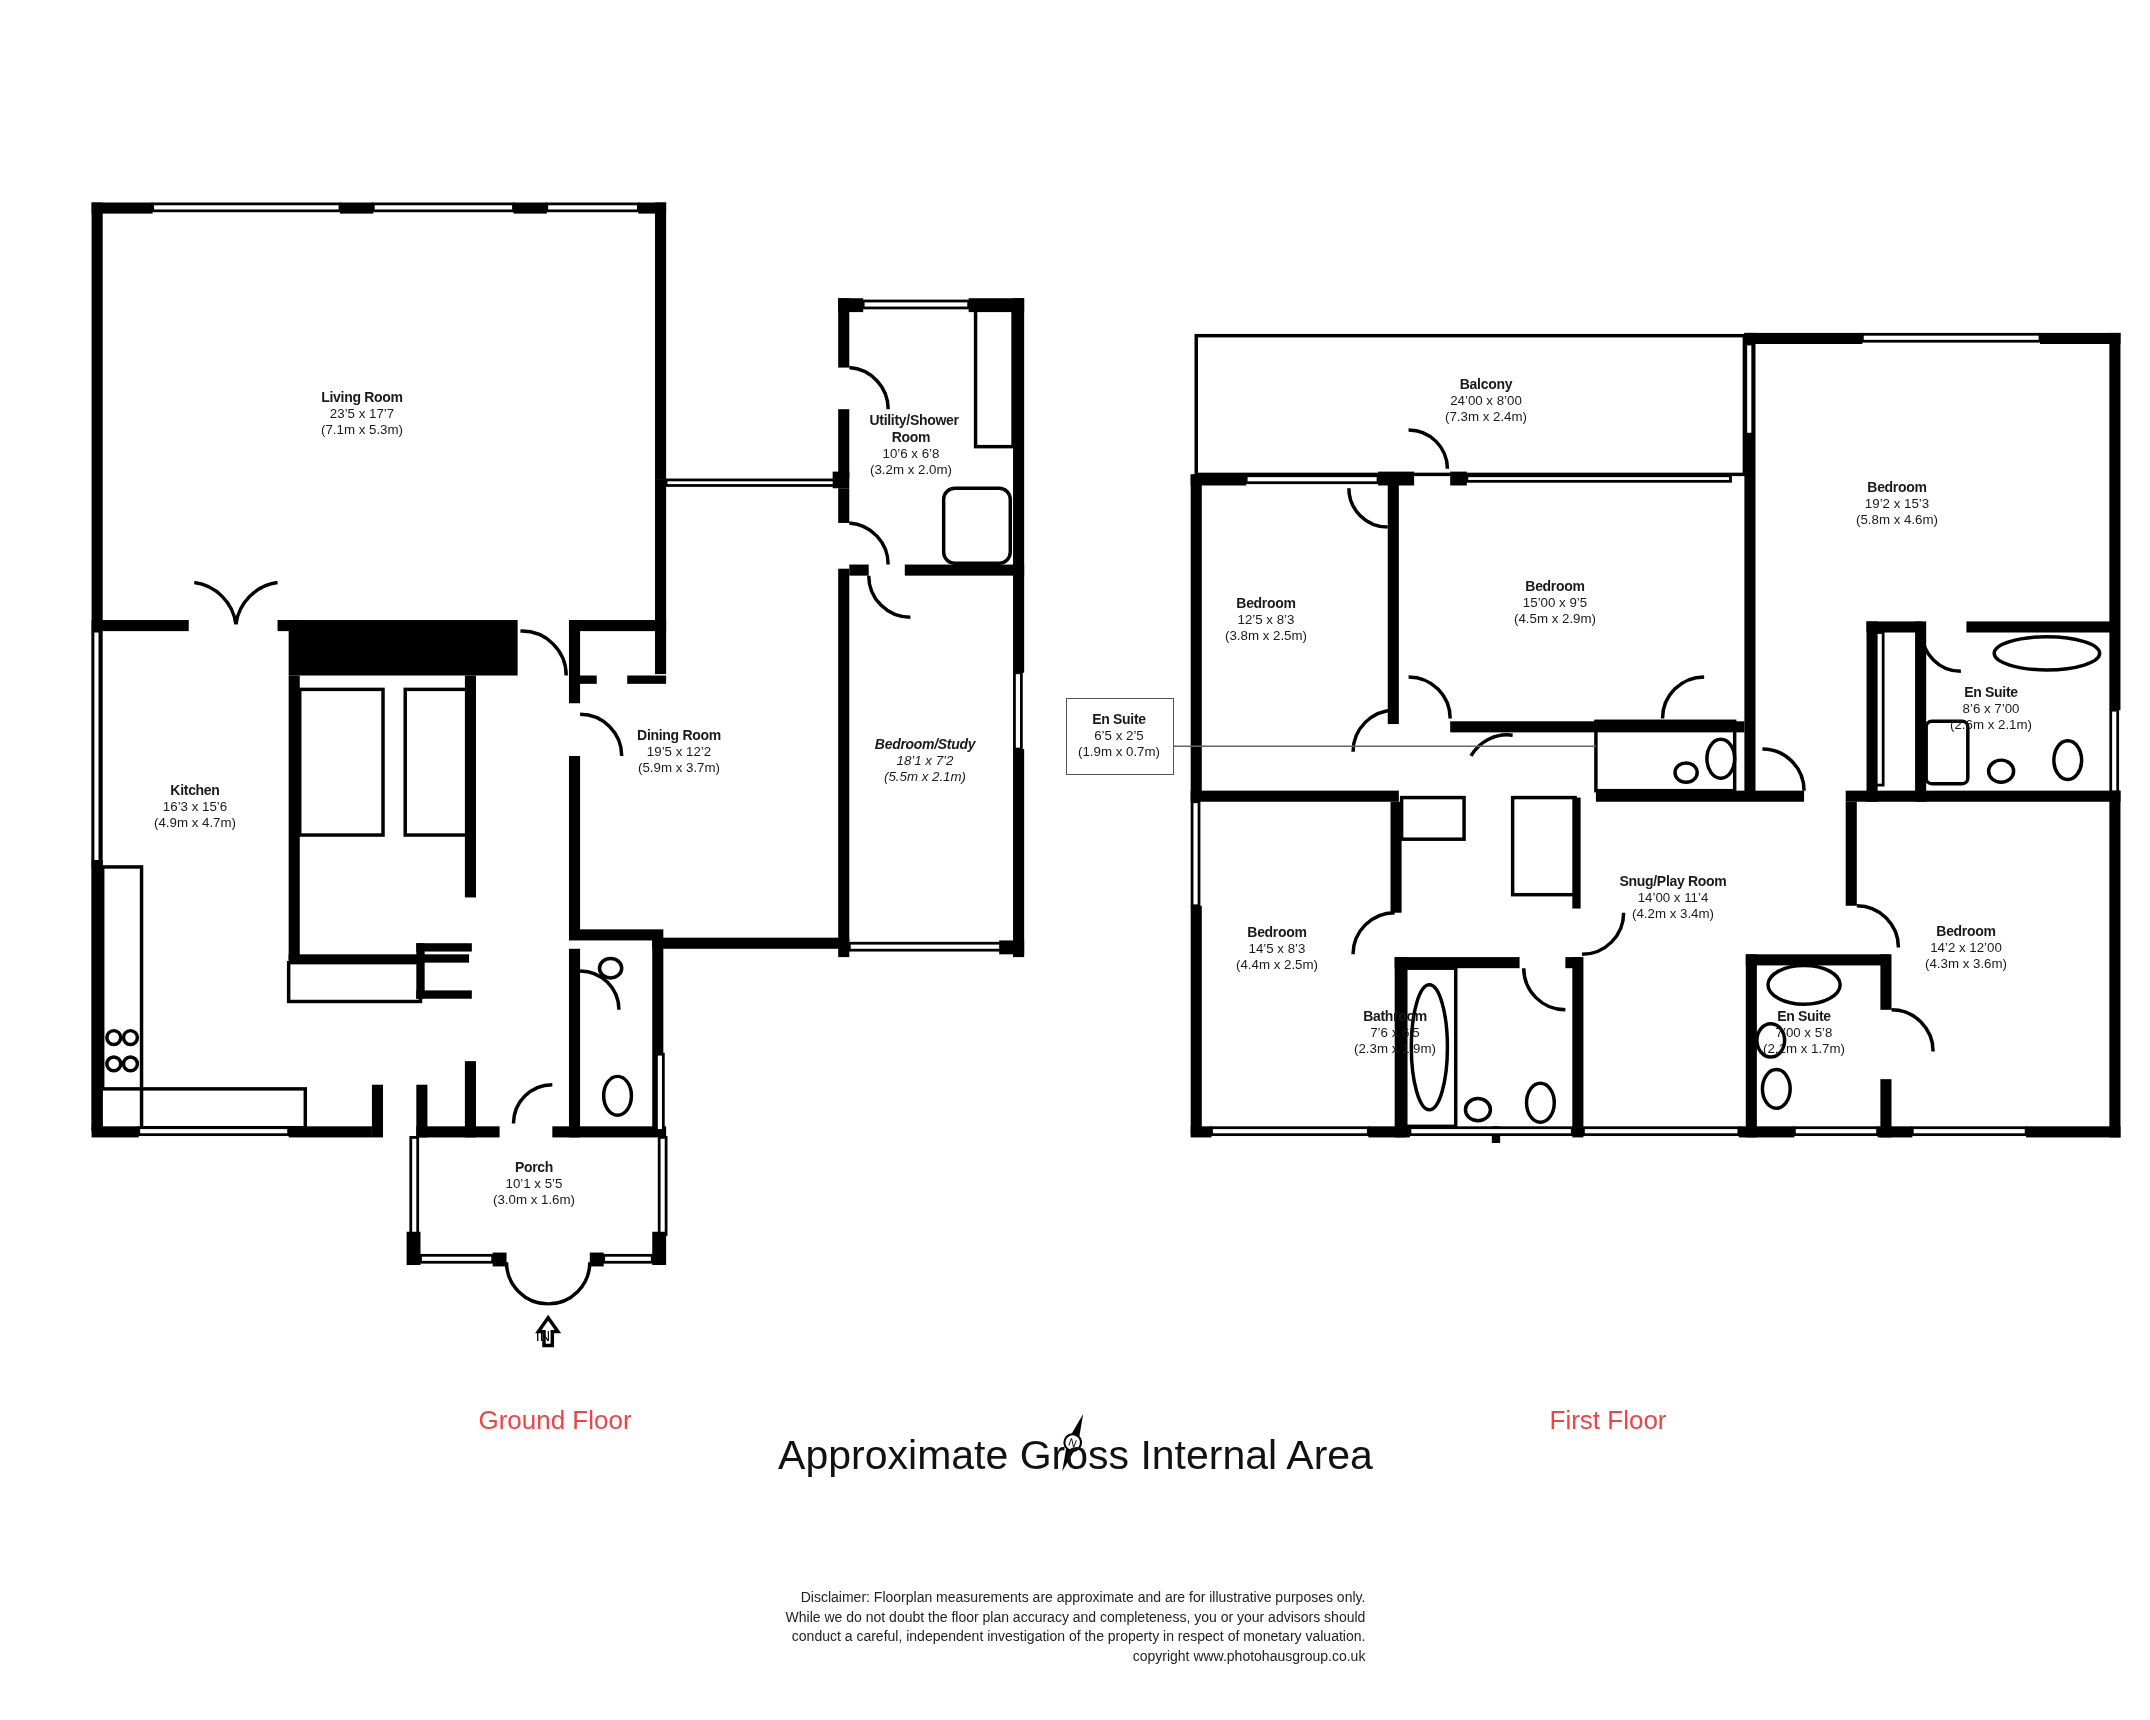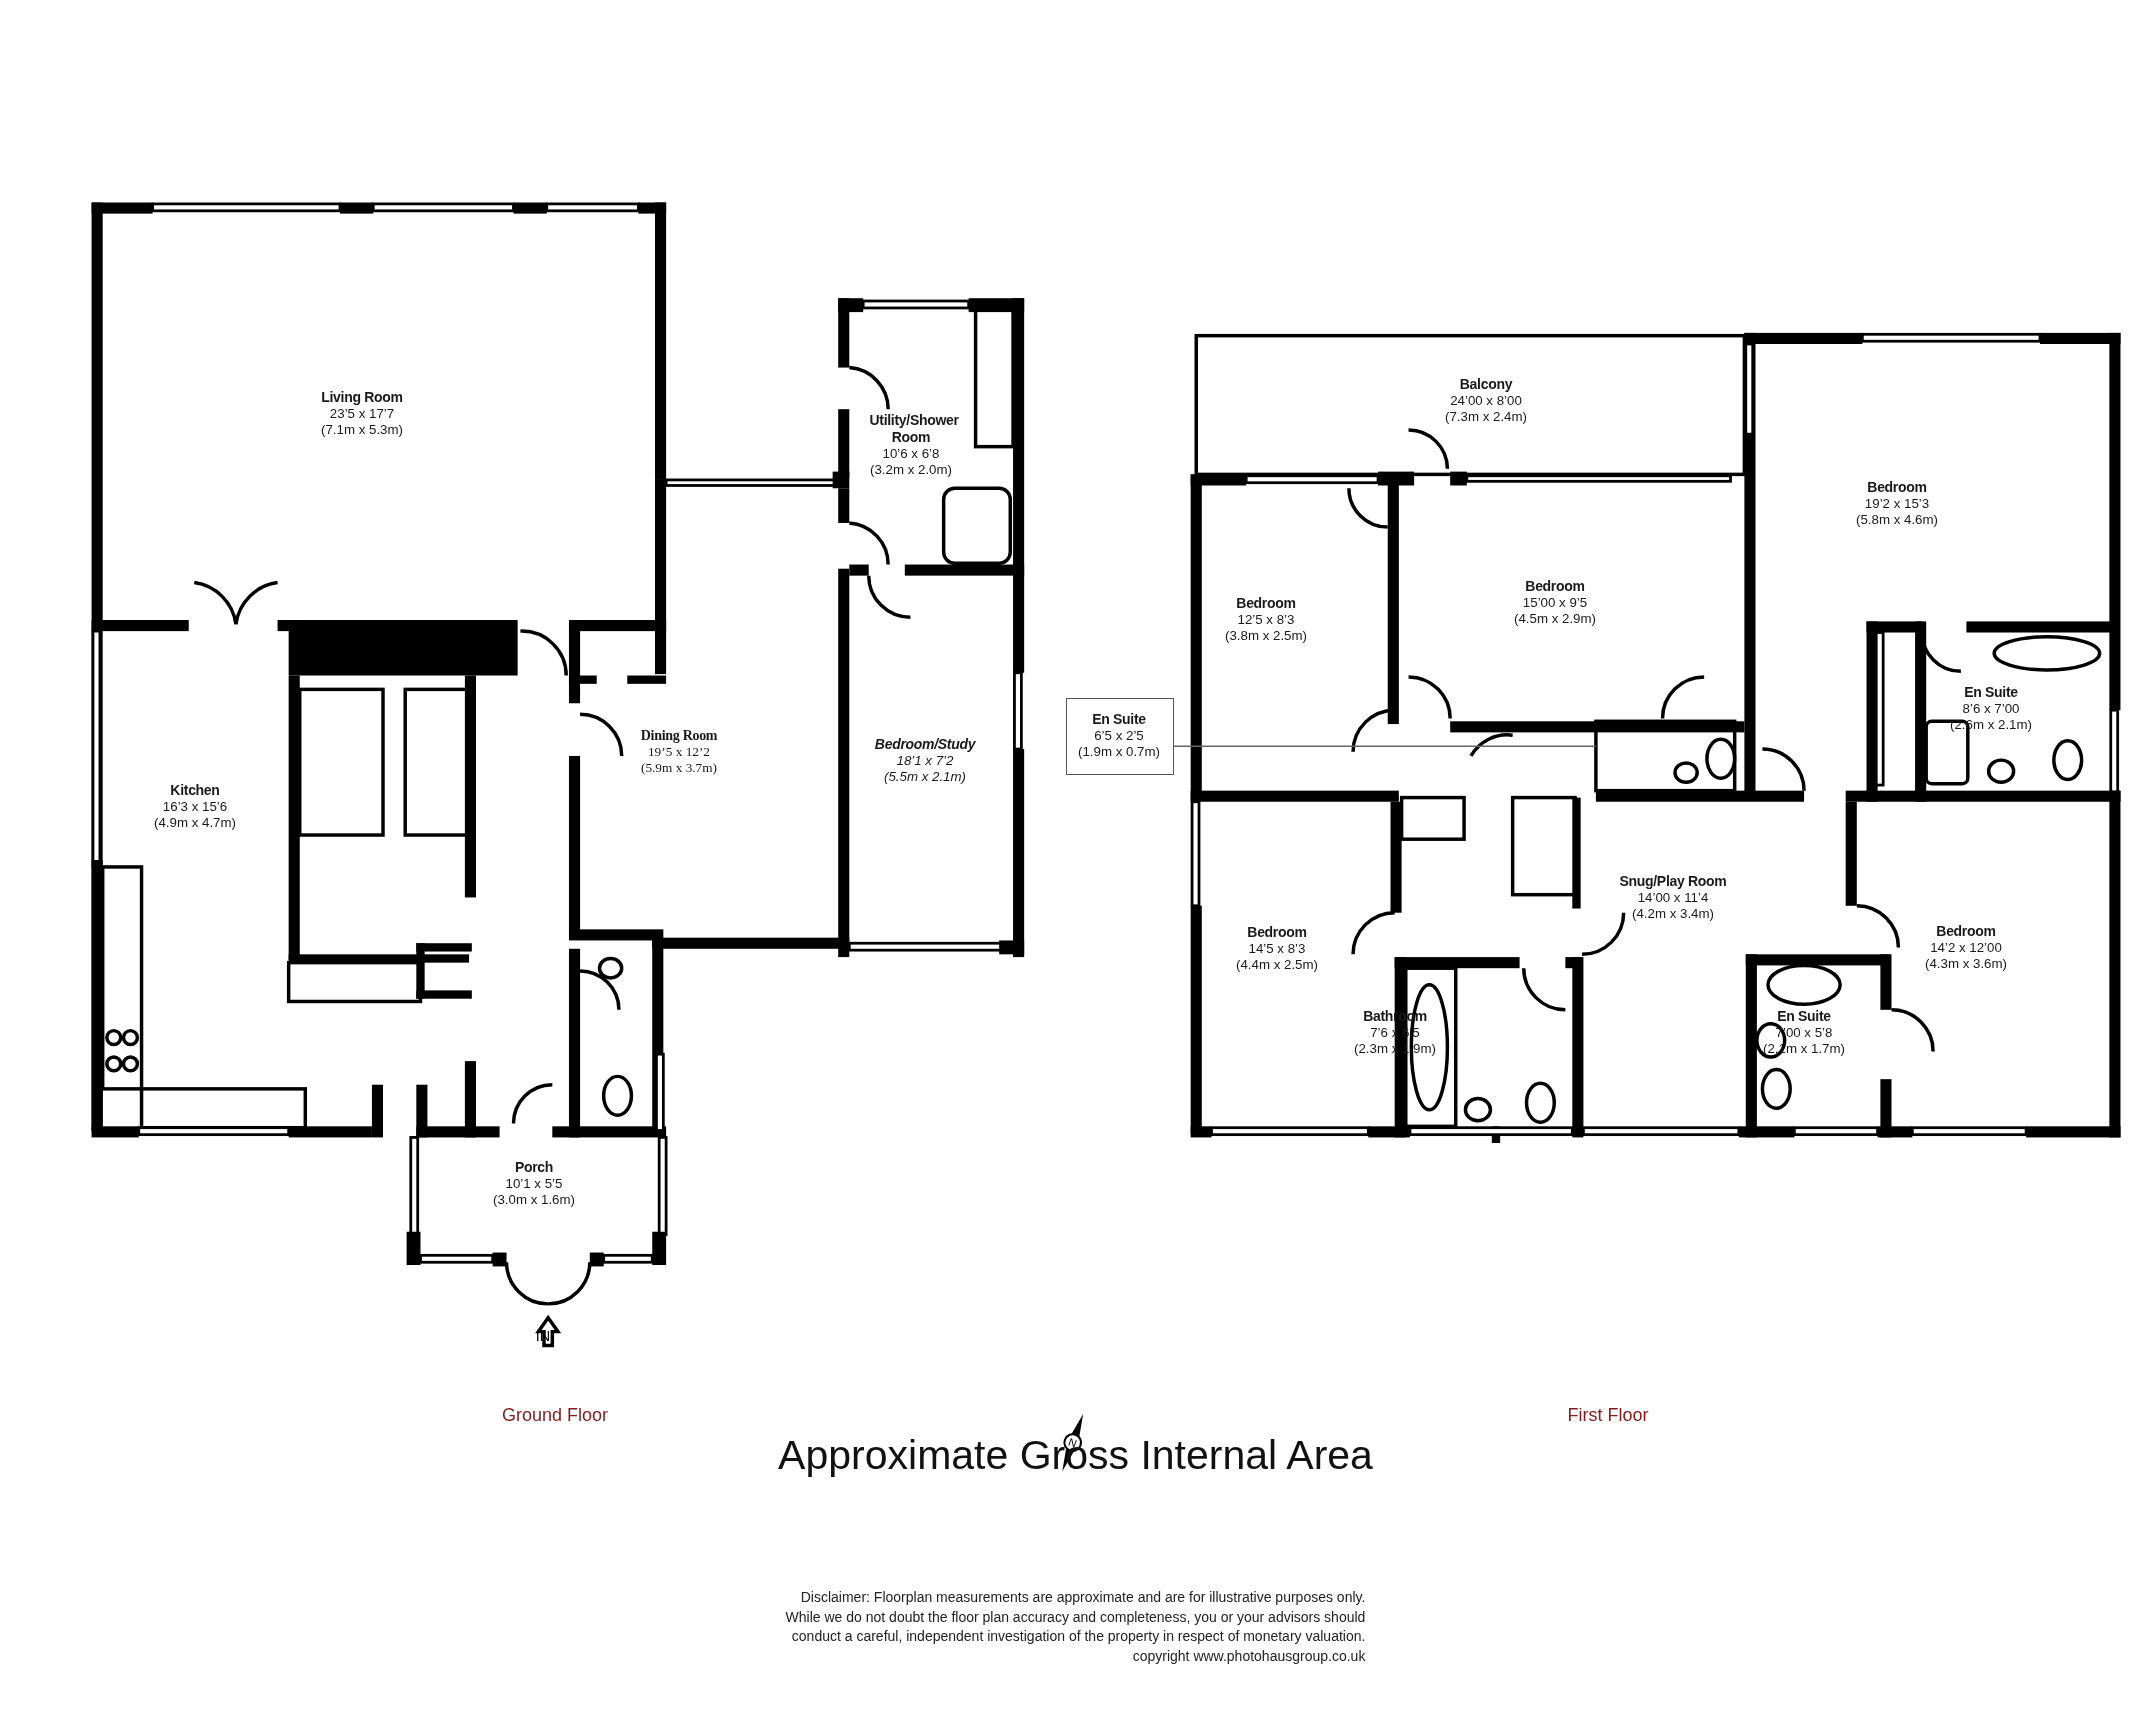--- a/index.html
+++ b/index.html
@@ -4,21 +4,21 @@
 <style>
   html, body { margin:0; padding:0; background:#ffffff; }
   body { width:2151px; height:1720px; overflow:hidden; position:relative; font-family:"Liberation Sans", sans-serif; }
   svg#plan { position:absolute; left:0; top:0; width:2151px; height:1720px; }
   .wall { fill:#000000; }
   .thin { fill:none; stroke:#000000; stroke-width:2.5; }
   .win { fill:#ffffff; stroke:#000000; stroke-width:2; }
   .label { position:absolute; text-align:center; transform:translateX(-50%); color:#1a1a1a; line-height:1.22; white-space:nowrap; }
   .label .name { font-weight:bold; font-size:14px; letter-spacing:-0.3px; }
   .label .dim { font-size:13.3px; }
-  .floor-title { position:absolute; font-size:18px; color:#7f1d1d; transform:translateX(-50%); }
+  .floor-title { position:absolute; font-size:26px; color:#ef4444; transform:translateX(-50%); }
   .area { position:absolute; left:50%; transform:translateX(-50%); text-align:center; color:#111; }
   .area .h1 { font-size:41px; line-height:1.15; }
   .disclaimer { position:absolute; left:50%; top:1588px; transform:translateX(-50%); text-align:right; font-size:14px; line-height:1.4; color:#222; white-space:nowrap; }
   .ensuite-box { position:absolute; border:1.1px solid #555; background:#fff; }
   .in-label { position:absolute; font-size:14.4px; transform:translateX(-50%); }
 </style>
 </head>
 <body>
 
 <svg id="plan" viewBox="0 0 1550 1240" preserveAspectRatio="none">
@@ -237,21 +237,21 @@
 <div class="label" style="left:911px; top:412px; width:83px; white-space:normal;">
   <div class="name">Utility/Shower Room</div>
   <div class="dim">10’6 x 6’8</div>
   <div class="dim">(3.2m x 2.0m)</div>
 </div>
 <div class="label" style="left:195px; top:782px;">
   <div class="name">Kitchen</div>
   <div class="dim">16’3 x 15’6</div>
   <div class="dim">(4.9m x 4.7m)</div>
 </div>
-<div class="label" style="left:679px; top:727px;font-family:Liberation Serif, serif;">
+<div class="label" style="left:679px; top:727px;">
   <div class="name">Dining Room</div>
   <div class="dim">19’5 x 12’2</div>
   <div class="dim">(5.9m x 3.7m)</div>
 </div>
 <div class="label" style="left:925px; top:736px;font-style:italic;">
   <div class="name">Bedroom/Study</div>
   <div class="dim">18’1 x 7’2</div>
   <div class="dim">(5.5m x 2.1m)</div>
 </div>
 <div class="label" style="left:534px; top:1159px;">

